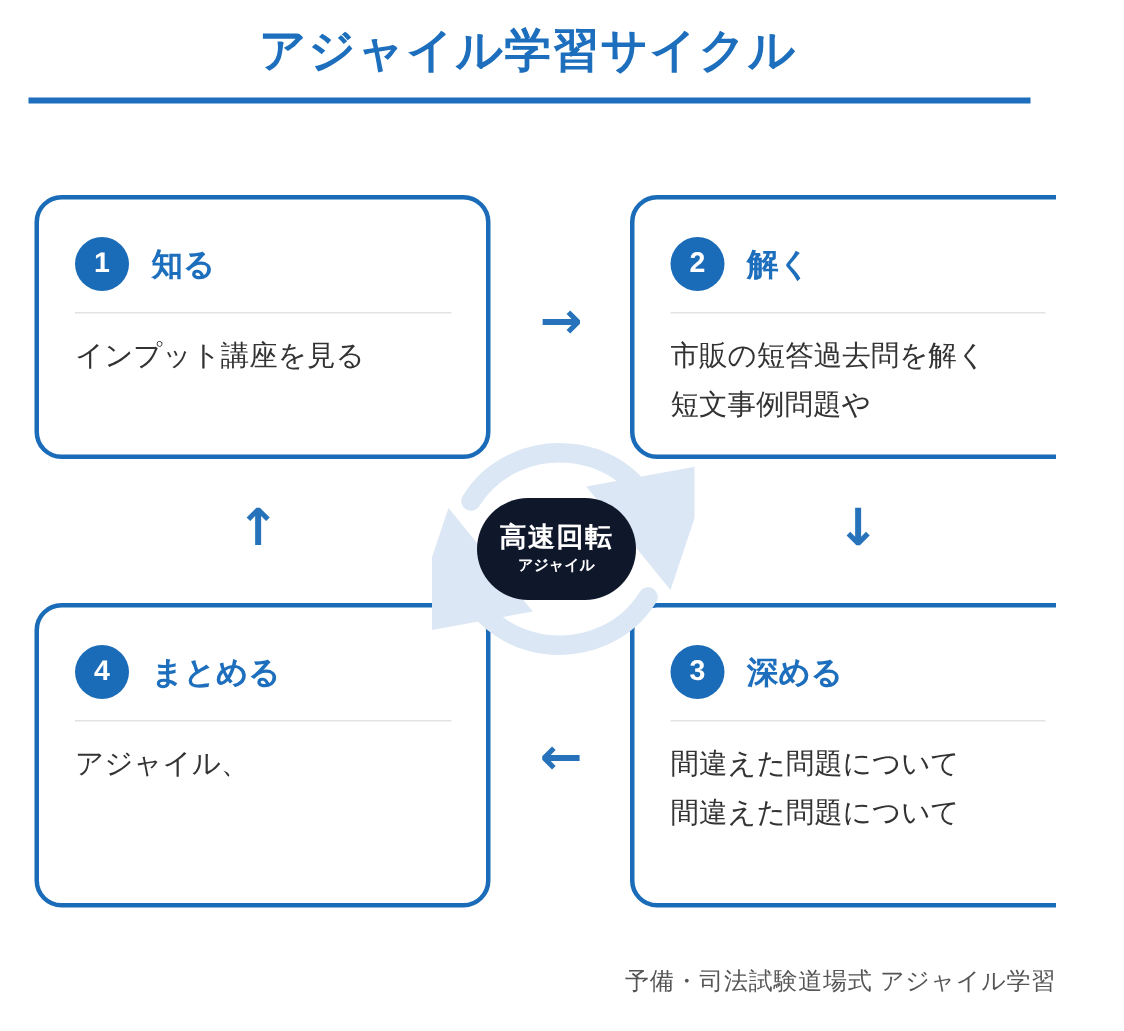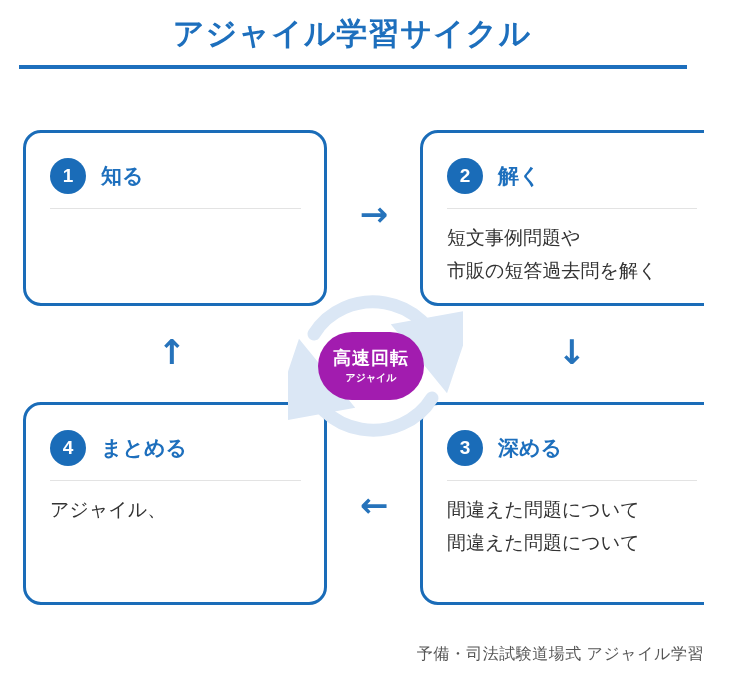--- a/index.html
+++ b/index.html
@@ -105,21 +105,21 @@
     width: 175px;
     height: 170px;
   }
 
   .center-badge {
     position: absolute;
     left: 318px;
     top: 332px;
     width: 106px;
     height: 68px;
-    background: #a21caf;
+    background: #0f172a;
     border-radius: 34px;
     display: flex;
     flex-direction: column;
     align-items: center;
     justify-content: center;
     color: #ffffff;
   }
   .badge-line1 {
     font-size: 18px;
     font-weight: 700;
@@ -151,31 +151,34 @@
 
   <div class="page-title">アジャイル学習サイクル</div>
   <div class="title-rule"></div>
 
   <div class="step-box box-1">
     <div class="box-head">
       <div class="num-circle">1</div>
       <div class="box-title">知る</div>
     </div>
     <div class="box-divider"></div>
+    <div class="box-body">
+      <div>インプット講座を見る</div>
+    </div>
   </div>
 
   <div class="step-box box-2">
     <div class="box-head">
       <div class="num-circle">2</div>
       <div class="box-title">解く</div>
     </div>
     <div class="box-divider"></div>
     <div class="box-body">
+      <div>市販の短答過去問を解く</div>
       <div>短文事例問題や</div>
-      <div>市販の短答過去問を解く</div>
     </div>
   </div>
 
   <div class="step-box box-3">
     <div class="box-head">
       <div class="num-circle">3</div>
       <div class="box-title">深める</div>
     </div>
     <div class="box-divider"></div>
     <div class="box-body">

